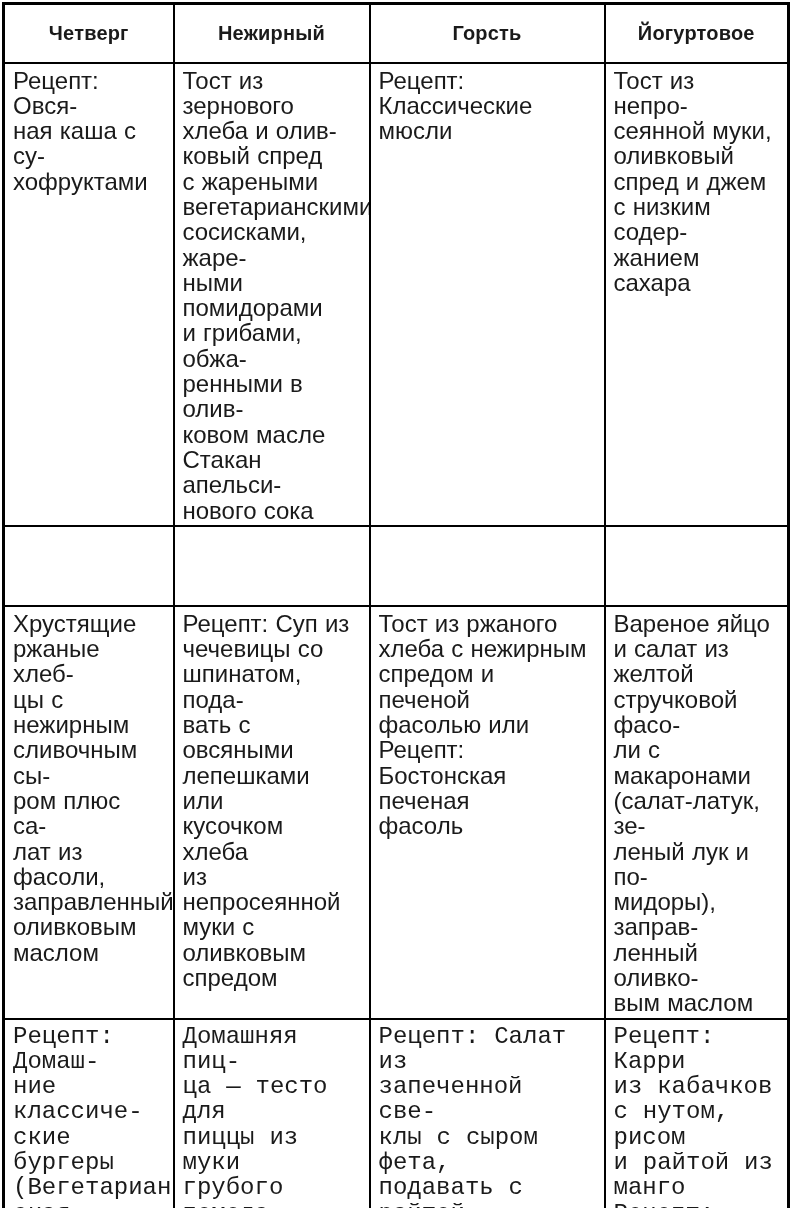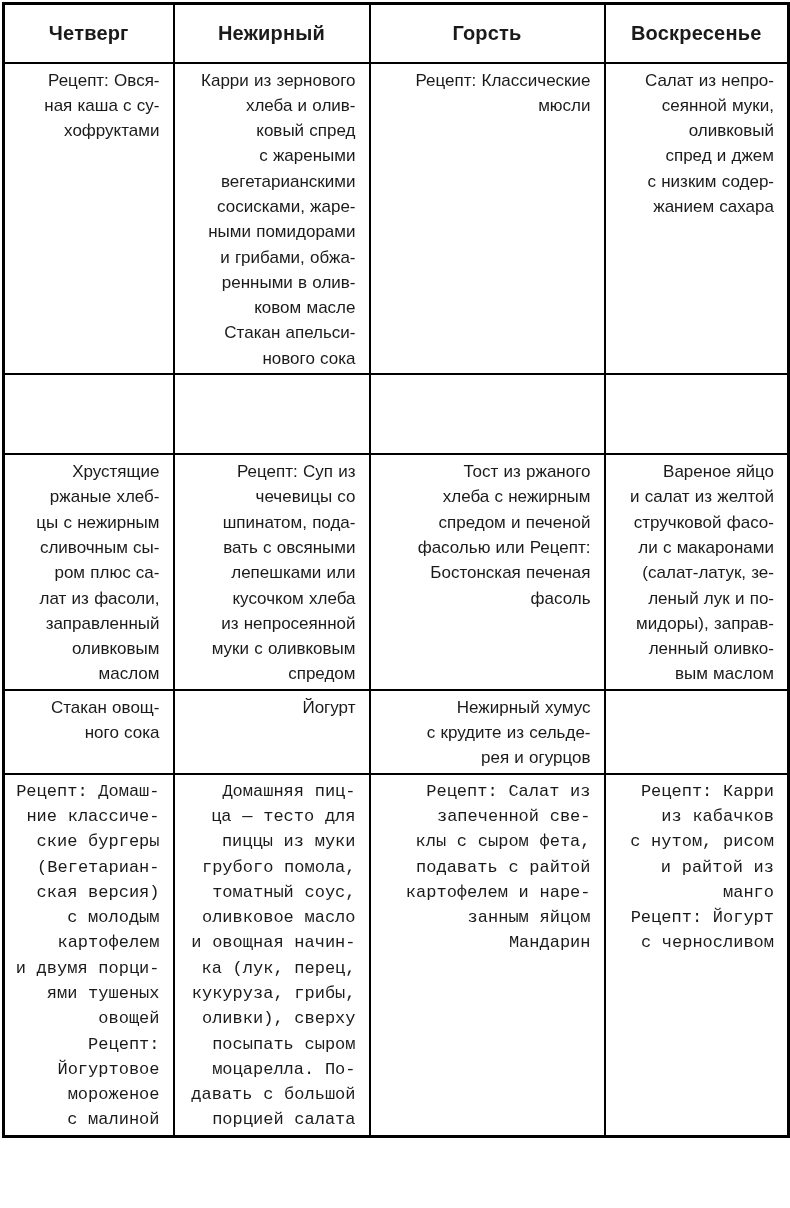--- a/index.html
+++ b/index.html
@@ -33,23 +33,23 @@
   table.menu th {
     font-size: 20px;
     font-weight: bold;
     text-align: center;
     vertical-align: middle;
     padding: 2px 4px;
     letter-spacing: 0.2px;
   }
   table.menu td {
     vertical-align: top;
-    text-align: right;
+    text-align: left;
     padding: 4px 13px 2px 8px;
-    font-size: 17px;
+    font-size: 24px;
     line-height: 25.3px;
     white-space: pre-line;
     word-spacing: 0.5px;
     overflow: hidden;
   }
   
   tr.row-header   { height: 59px;  }
   tr.row-breakfast{ height: 311px; }
   tr.row-empty    { height: 80px;  }
   tr.row-lunch    { height: 223px; }
@@ -66,43 +66,43 @@
       <col style="width:170px">
       <col style="width:196px">
       <col style="width:235px">
       <col style="width:184px">
     </colgroup>
     <thead>
       <tr class="row-header">
         <th>Четверг</th>
         <th>Нежирный</th>
         <th>Горсть</th>
-        <th>Воскресенье</th>
+        <th>Йогуртовое</th>
       </tr>
     </thead>
     <tbody>
       <tr class="row-breakfast">
         <td>Рецепт: Овся-
 ная каша с су-
 хофруктами</td>
-        <td>Карри из зернового
+        <td>Тост из зернового
 хлеба и олив-
 ковый спред
 с жареными
 вегетарианскими
 сосисками, жаре-
 ными помидорами
 и грибами, обжа-
 ренными в олив-
 ковом масле
 Стакан апельси-
 нового сока</td>
         <td>Рецепт: Классические
 мюсли</td>
-        <td>Салат из непро-
+        <td>Тост из непро-
 сеянной муки,
 оливковый
 спред и джем
 с низким содер-
 жанием сахара</td>
       </tr>
       <tr class="row-empty">
         <td></td>
         <td></td>
         <td></td>
@@ -135,29 +135,20 @@
 фасоль</td>
         <td>Вареное яйцо
 и салат из желтой
 стручковой фасо-
 ли с макаронами
 (салат-латук, зе-
 леный лук и по-
 мидоры), заправ-
 ленный оливко-
 вым маслом</td>
-      </tr>
-      <tr class="row-snack">
-        <td>Стакан овощ-
-ного сока</td>
-        <td>Йогурт</td>
-        <td>Нежирный хумус
-с крудите из сельде-
-рея и огурцов</td>
-        <td></td>
       </tr>
       <tr class="row-dinner">
         <td>Рецепт: Домаш-
 ние классиче-
 ские бургеры
 (Вегетариан-
 ская версия)
 с молодым
 картофелем
 и двумя порци-

